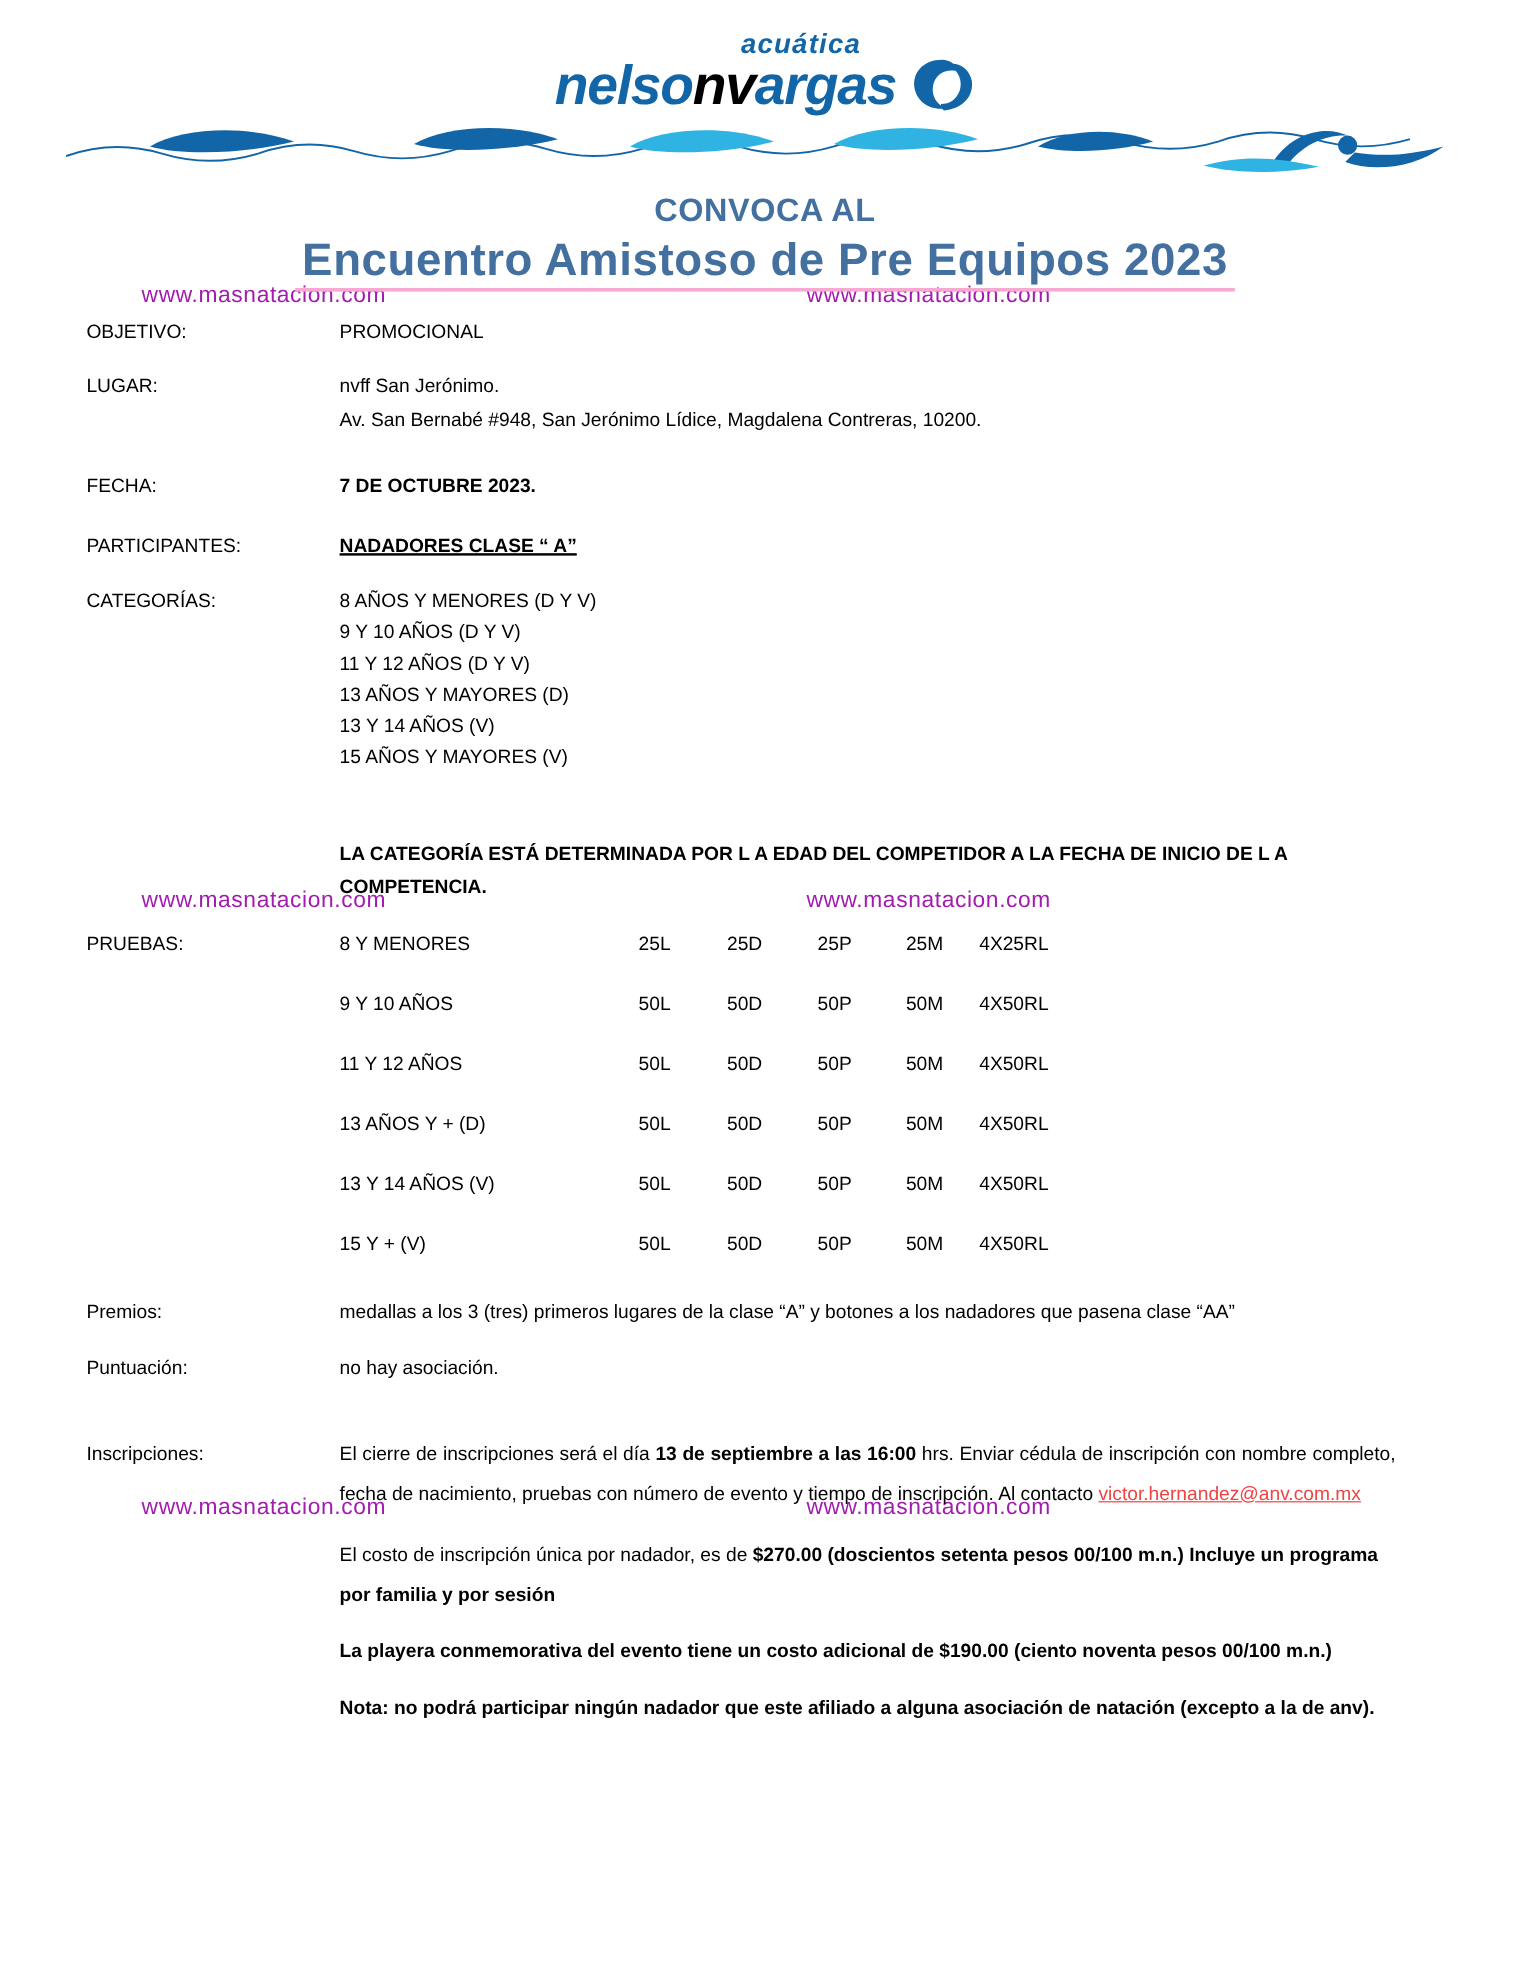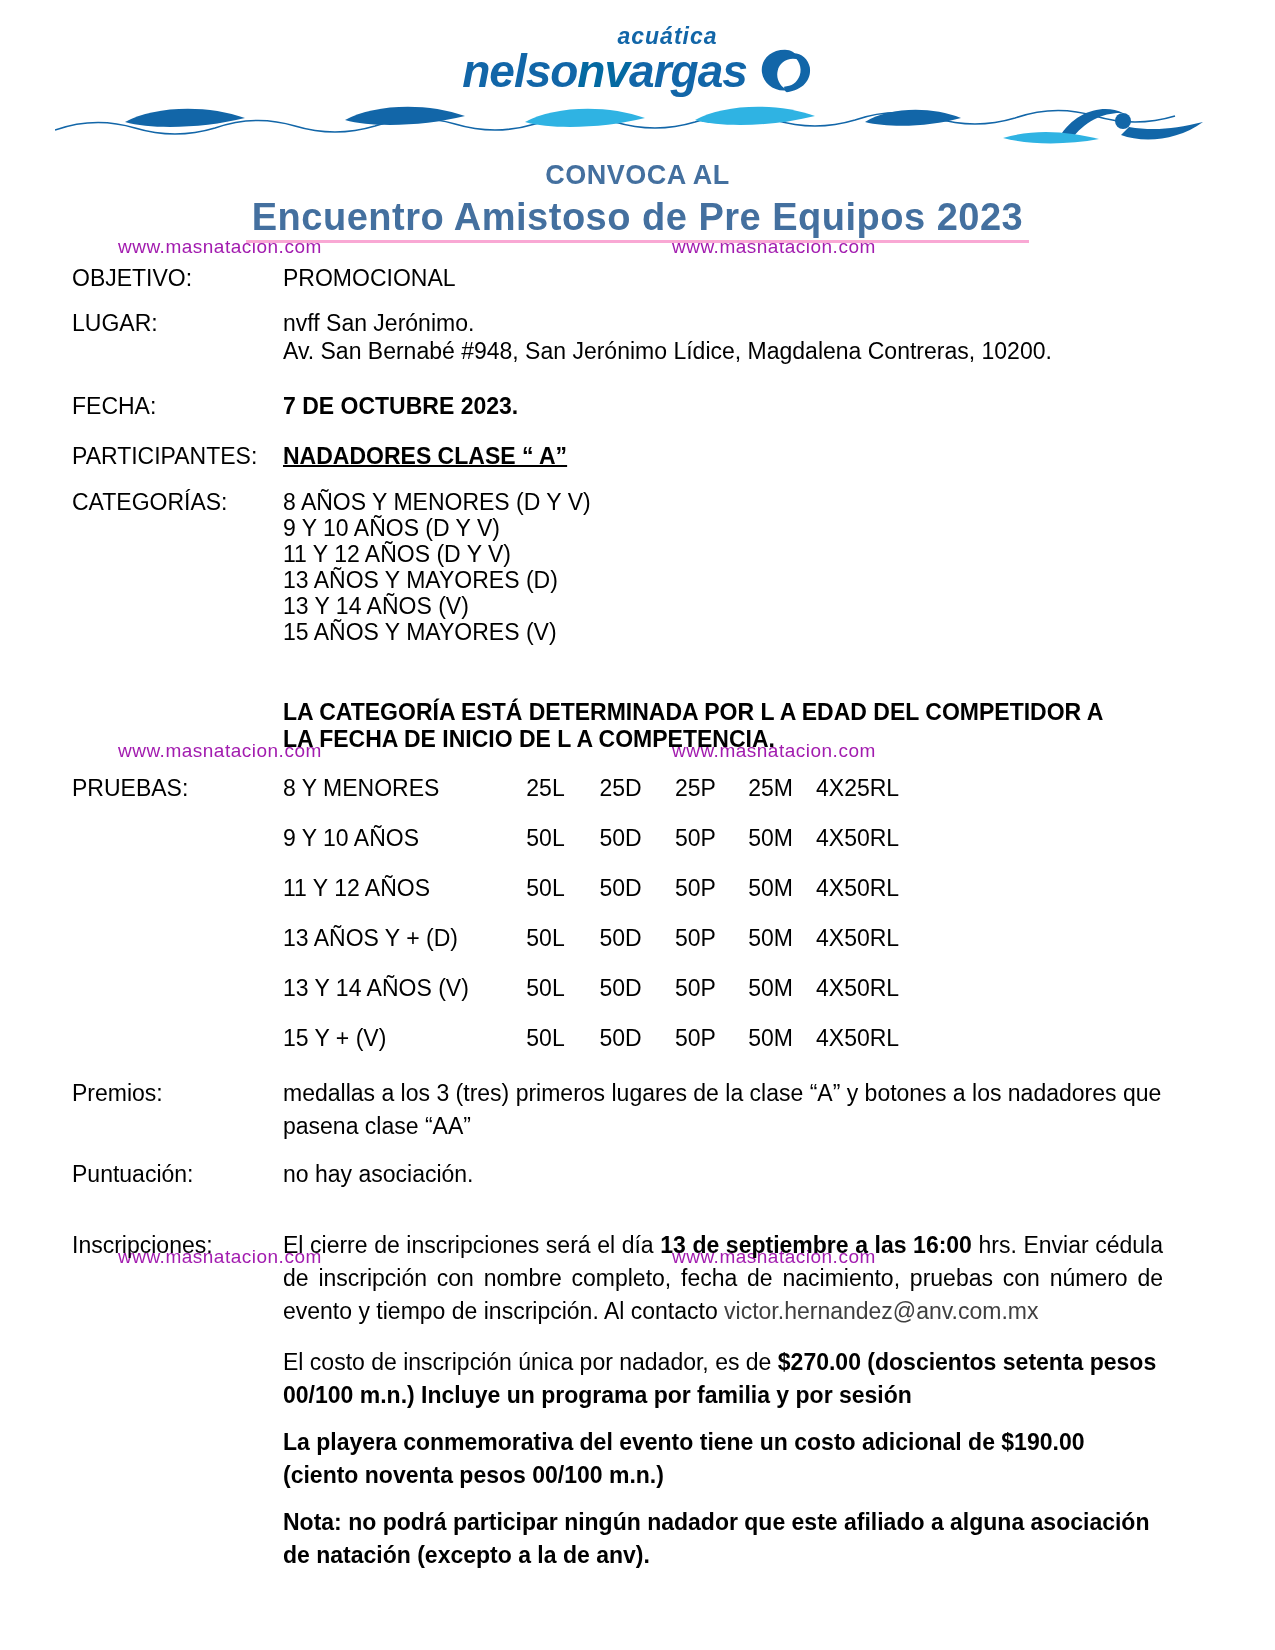--- a/index.html
+++ b/index.html
@@ -9,51 +9,51 @@
              letter-spacing:.5px;white-space:nowrap;z-index:0;}
   .flow{position:relative;z-index:1;}
 
   
   .logo{padding-top:26px;text-align:center;}
   .logo-top{font-size:23px;font-weight:700;font-style:italic;color:#1266a8;
             letter-spacing:1px;line-height:20px;transform:translateX(30px);}
   .logo-name{display:flex;justify-content:center;align-items:center;
              font-size:46px;font-weight:700;font-style:italic;line-height:50px;
              letter-spacing:-1px;color:#1266a8;}
-  .lg-cyan{color:#0369a1;}
+  .lg-cyan{color:#000000;}
   .logo-swirl{width:56px;height:46px;margin-left:10px;}
 
   
   .wave-wrap{margin-top:4px;height:46px;position:relative;}
   .wave{position:absolute;left:55px;top:0;}
 
   
   .kicker{margin-top:14px;text-align:center;font-size:27px;font-weight:700;
           color:#44709f;letter-spacing:.5px;}
   .title-wrap{text-align:center;margin-top:6px;line-height:40px;}
   .title{display:inline-block;font-size:38px;font-weight:700;color:#44709f;
          border-bottom:3px solid #f9a8d4;padding:0 6px 3px;letter-spacing:.5px;}
 
   
-  .content{padding:0 112px 0 72px;font-size:23px;}
+  .content{padding:0 112px 0 72px;font-size:16px;}
   .row{display:flex;}
   .label{width:211px;flex-shrink:0;line-height:26px;}
   .value{flex:1;line-height:26px;}
   .bold{font-weight:700;}
   .u-bold{font-weight:700;text-decoration:underline;text-decoration-thickness:2px;}
   .lugar-line{line-height:28px;}
   .cat-line{line-height:26px;}
   .note-cat{font-weight:700;max-width:845px;line-height:27px;}
   .p-row{display:flex;line-height:26px;}
   .p-cat{width:225px;}
   .p-ev{width:75px;text-align:center;}
   .p-ev.last{width:auto;text-align:right;padding-left:8px;}
   .para{line-height:33px;}
   .just{text-align:justify;}
-  .email{color:#404040;cursor:pointer;margin-top:40px;}
+  .email{color:#ef4444;text-decoration:underline;cursor:pointer;margin-top:40px;}
 
   .mt-objetivo{margin-top:20px;}
   .mt-lugar{margin-top:18px;}
   .mt-fecha{margin-top:28px;}
   .mt-part{margin-top:24px;}
   .mt-cat{margin-top:20px;}
   .mt-note{margin-top:54px;}
   .mt-pruebas{margin-top:22px;}
   .mt-prow{margin-top:24px;}
   .mt-premios{margin-top:26px;}

